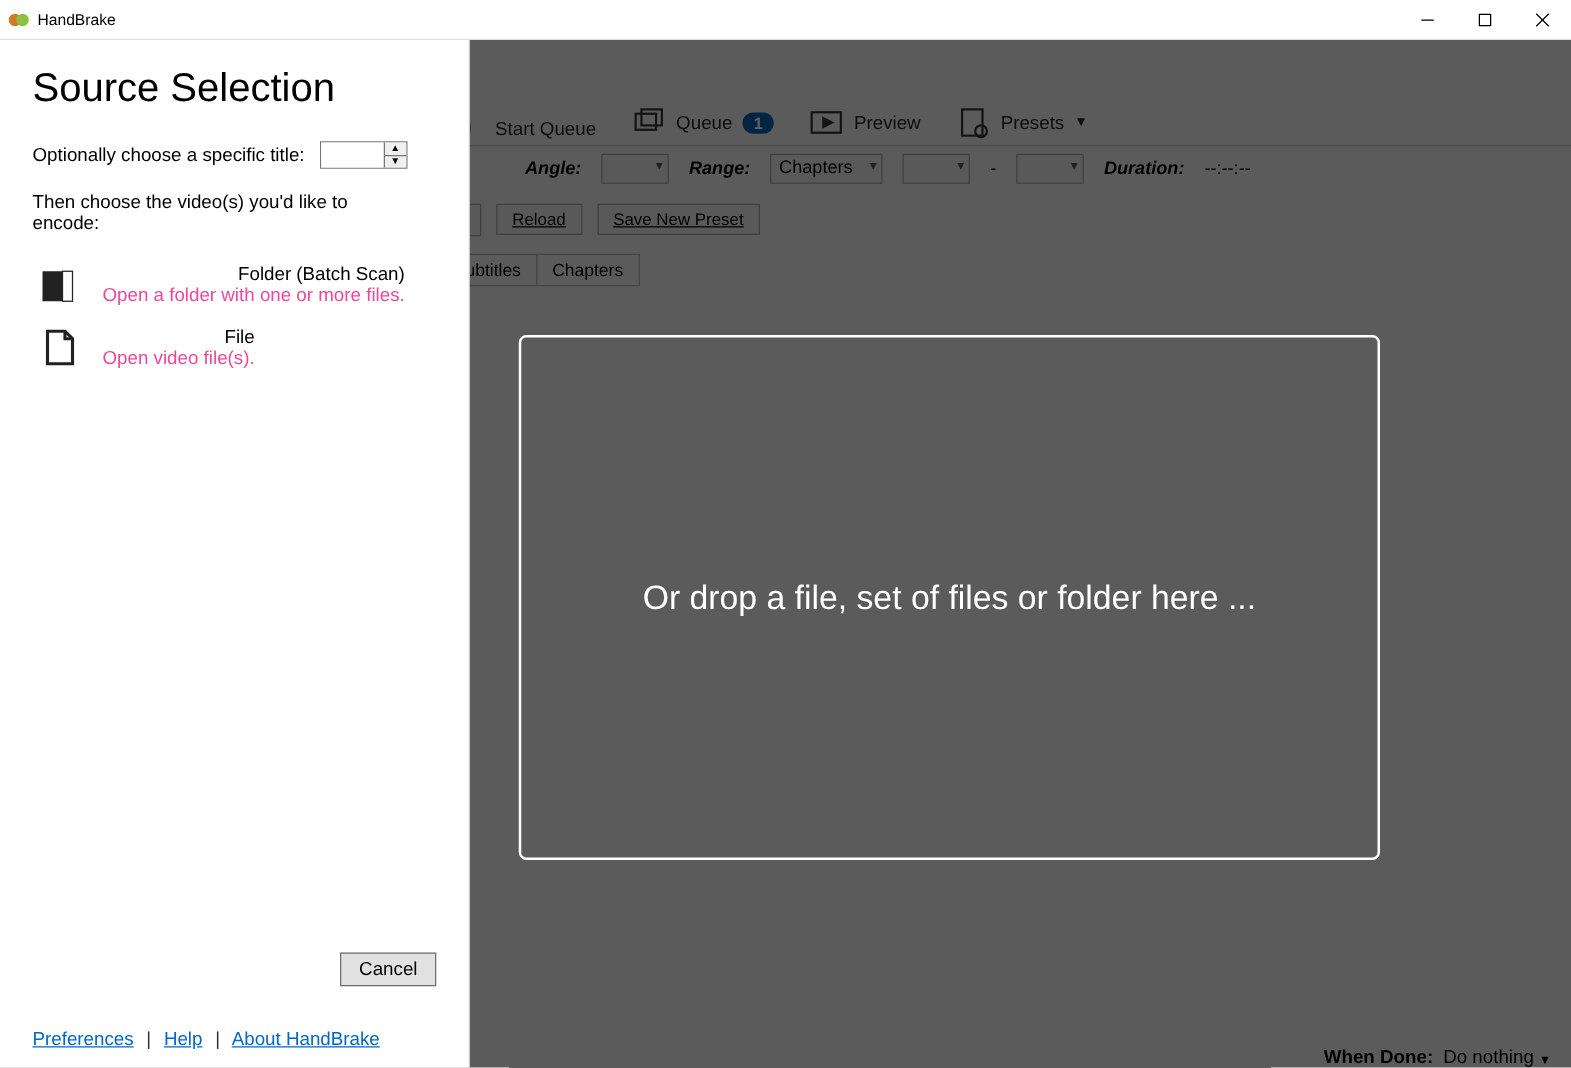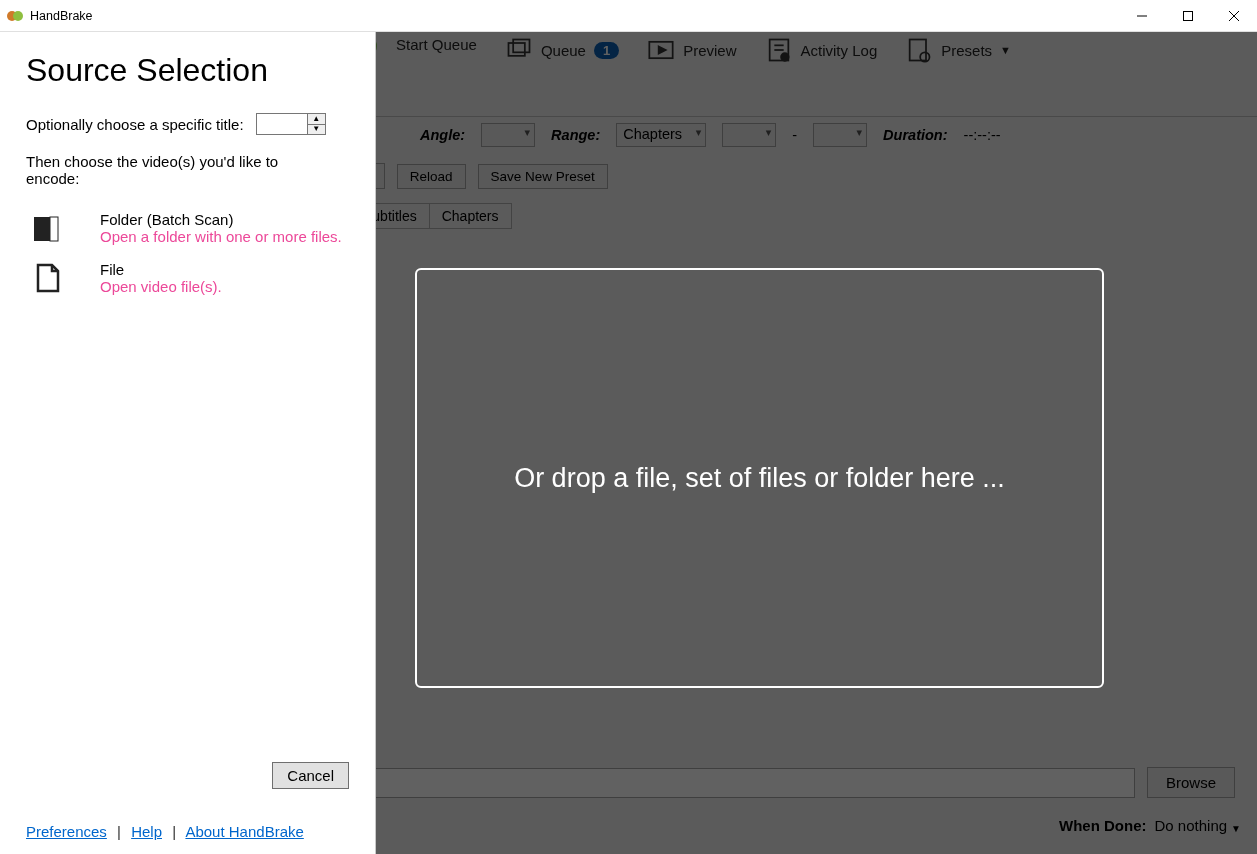--- a/index.html
+++ b/index.html
@@ -45,21 +45,21 @@
     left: 375px; top: 32px; right: 0; bottom: 0;
     background: rgba(0,0,0,0.62);
     pointer-events: none;
   }
 
   .toolbar {
     height: 85px;
     background: #f0f0f0;
     border-bottom: 1px solid #c0c0c0;
     display: flex;
-    align-items: flex-start;
+    align-items: flex-end;
     padding-left: 350px; 
     gap: 8px;
     font-size: 15px;
     color: #222;
   }
   .tb-item { display: flex; align-items: center; gap: 8px; padding: 4px 10px; }
   .tb-icon { width: 28px; height: 28px; display: inline-flex; align-items:center; justify-content:center; }
   .queue-badge {
     background:#0b5fb3; color:#fff; border-radius:10px;
     padding:1px 9px; font-size:13px; font-weight:600;
@@ -73,38 +73,38 @@
   .source-row .lbl { font-weight:700;font-style:italic; }
   .fake-combo {
     display:inline-block; min-width:54px; height:24px;
     border:1px solid #a7a7a7; background:#e9e9e9; position:relative;
   }
   .fake-combo.wide { min-width:90px; padding:2px 20px 2px 6px; }
   .fake-combo::after {
     content:"▾"; position:absolute; right:4px; top:2px; font-size:11px; color:#555;
   }
 
-  .preset-row { padding:10px 10px 10px 360px; display:flex; align-items:flex-end; gap:12px; }
+  .preset-row { padding:10px 10px 10px 360px; display:flex; align-items:flex-start; gap:12px;text-decoration:underline; }
   .btn {
     border:1px solid #a7a7a7; background:#e9e9e9; padding:4px 12px; font-size:13.5px;
   }
   .tab-row { padding:4px 10px 4px 350px; display:flex; gap:0; }
   .tab { border:1px solid #b0b0b0; padding:4px 12px; background:#eee; margin-right:-1px; }
 
   .save-row {
     position:absolute; left:0; right:12px; bottom:50px;
     padding:6px 10px 6px 360px; display:flex; align-items:center; gap:12px;
   }
   .save-input { flex:1; height:30px; border:1px solid #a7a7a7; background:#fff; }
   .browse-btn {
     border:1px solid #a7a7a7; background:#e9e9e9; padding:6px 18px; font-size:15px;
   }
 
   .whendone-row {
-    position:absolute; right:16px; bottom:20px;
+    position:absolute; right:16px; bottom:0;
     display:flex; align-items:center; gap:8px; font-size:15px;margin-left:19px;
   }
   .whendone-row .lbl { font-weight:700; }
   .whendone-sel { display:inline-flex; align-items:flex-end; gap:4px; }
 
   
   .side-panel {
     position:absolute; left:0; top:32px; bottom:0;
     width:376px;
     background:#fff;
@@ -128,21 +128,21 @@
     display:flex; flex-direction:column;
   }
   .spin .arrows div {
     flex:1; display:flex; align-items:center; justify-content:center;
     font-size:8px; line-height:1; background:#efefef;
   }
   .spin .arrows div + div { border-top:1px solid #767676; }
 
   .hint { font-size:15px; margin-bottom:16px; max-width:300px; }
 
-  .src-item { display:flex; gap:36px; padding:8px 4px; cursor:pointer; }
+  .src-item { display:flex; gap:18px; padding:8px 4px; cursor:pointer;text-align:right; }
   .src-icon { width:34px; height:34px; flex:0 0 34px; }
   .src-text .t { font-size:15px; }
   .src-text .d { font-size:15px; color:#ec4899; }
 
   .panel-bottom { margin-top:auto; }
   .cancel-btn {
     float:right; padding:4px 14px; font-size:15px;
     border:1px solid #6f6f6f; background:#e1e1e1;
   }
   .links {
@@ -220,31 +220,20 @@
         <svg viewBox="0 0 24 24" fill="none" stroke="#333" stroke-width="1.5">
             <rect x="2" y="5" width="20" height="14"></rect>
             <polygon points="10,9 16,12 10,15" fill="#333"></polygon>
           </svg>
       </span>
       <span>Preview</span>
     </span>
     <span class="tb-item">
       <span class="tb-icon">
         <svg viewBox="0 0 24 24" fill="none" stroke="#333" stroke-width="1.5">
-            <rect x="4" y="3" width="16" height="18"></rect>
-            <line x1="8" y1="8" x2="16" y2="8"></line>
-            <line x1="8" y1="12" x2="16" y2="12"></line>
-            <circle cx="17" cy="18" r="4" fill="#333" stroke="none"></circle>
-          </svg>
-      </span>
-      <span>Activity Log</span>
-    </span>
-    <span class="tb-item">
-      <span class="tb-icon">
-        <svg viewBox="0 0 24 24" fill="none" stroke="#333" stroke-width="1.5">
             <rect x="4" y="3" width="14" height="18"></rect>
             <circle cx="17" cy="18" r="4" fill="none"></circle>
           </svg>
       </span>
       <span>Presets</span>
       <span style="font-size:11px;">▼</span>
     </span>
   </div>
 
   <div class="source-row">
@@ -263,24 +252,20 @@
     <span class="btn" style="min-width:20px;padding:4px 8px;">▸</span>
     <span class="btn">Reload</span>
     <span class="btn">Save New Preset</span>
   </div>
 
   <div class="tab-row">
     <span class="tab">Subtitles</span>
     <span class="tab">Chapters</span>
   </div>
 
-  <div class="save-row">
-    <div class="save-input"></div>
-    <span class="browse-btn">Browse</span>
-  </div>
 
   <div class="whendone-row">
     <span class="lbl">When Done:</span>
     <span class="whendone-sel">
       <span>Do nothing</span>
       <span style="font-size:10px;">▼</span>
     </span>
   </div>
 </div>
 

